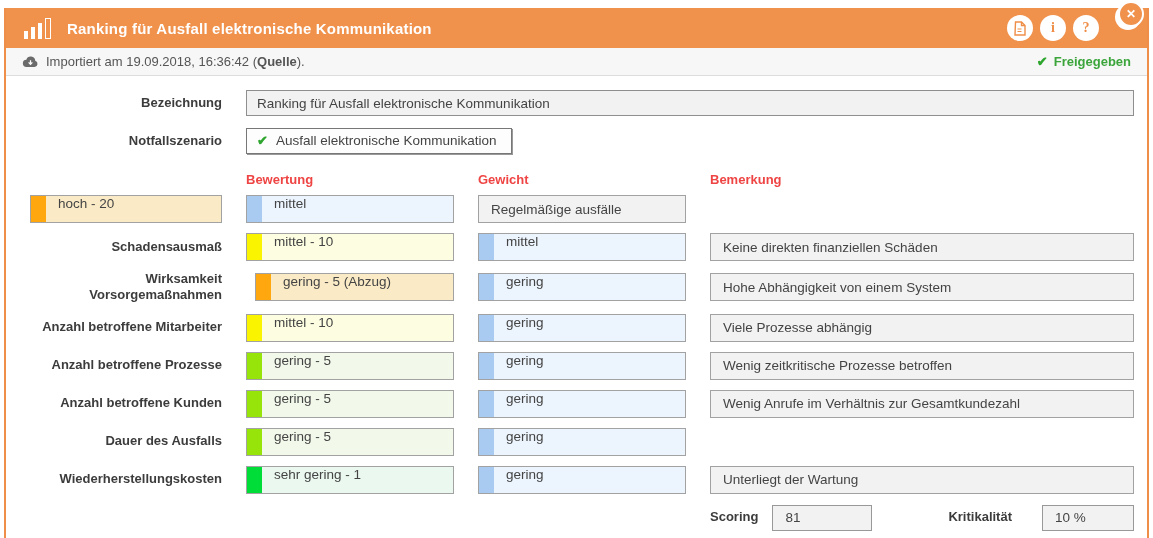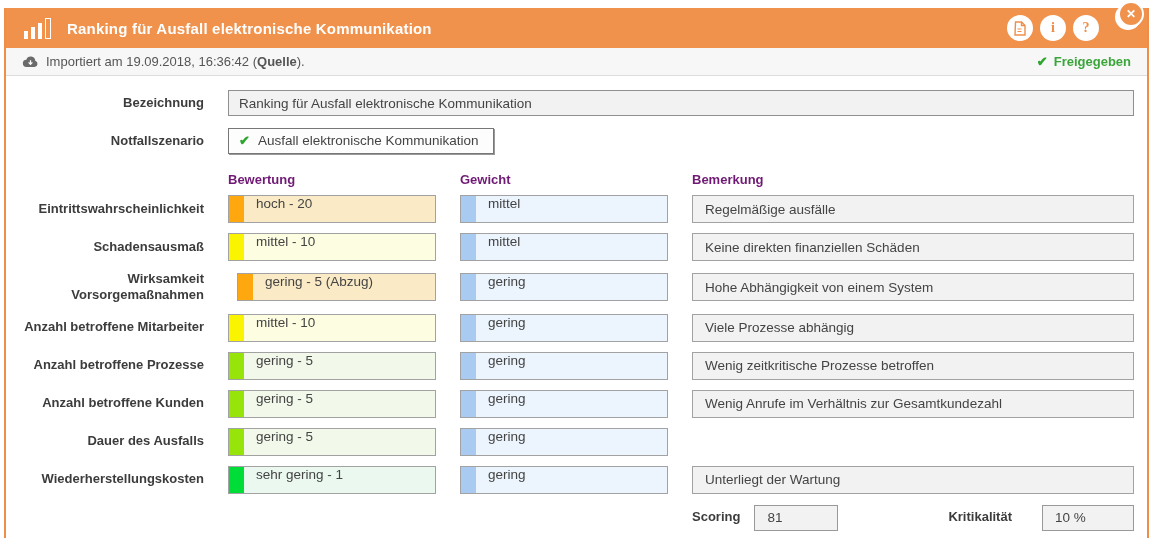--- a/index.html
+++ b/index.html
@@ -26,25 +26,25 @@
     color: #fff; font-size: 12px; font-weight: 700; display: flex; align-items: center;
     justify-content: center; cursor: pointer; box-shadow: -3px 3px 0 0 #fff; }
 
   
   .infobar { height: 28px; background: #f7f7f7; border-bottom: 1px solid #ddd;
     display: flex; align-items: center; padding: 0 16px; font-size: 13px; color: #555; }
   .cloud-icon { margin-right: 7px; display: inline-flex; }
   .status { margin-left: auto; color: #3ba53b; font-weight: 700; display: flex; align-items: center; gap: 6px; }
 
   
-  .content { padding: 13px 13px 0 6px; }
+  .content { padding: 13px 13px 0 24px; }
   .row { display: grid; grid-template-columns: 192px 208px 208px 1fr; column-gap: 24px;
     align-items: center; margin-bottom: 10px; min-height: 28px; }
   .lbl { text-align: right; font-size: 13px; font-weight: 600; color: #3c3c3c; line-height: 1.25; }
-  .colhead { font-size: 13px; font-weight: 600; color: #701a75; }
+  .colhead { font-size: 13px; font-weight: 600; color: #ef4444; }
   .hdr-row { margin-bottom: 8px; min-height: 16px; margin-top: 16px; }
 
   .text-input { height: 26px; width: 100%; background: #f2f2f2; border: 1px solid #8f8f8f;
     font-size: 13.5px; color: #444; padding: 0 10px;
     font-family: "Liberation Sans", sans-serif; }
   .wide { grid-column: 2 / 5; }
 
   .szenario-btn { grid-column: 2 / 5; justify-self: start; display: inline-flex; align-items: center;
     gap: 8px; background: #fdfdfd; border: 1px solid #777; box-shadow: 1px 1px 0 0 #999;
     padding: 4px 14px 5px 10px; font-size: 13.5px; color: #444; cursor: pointer;
@@ -52,21 +52,21 @@
   .check { color: #2ea52e; font-weight: 700; font-size: 13px; }
 
   .rating-field { height: 28px; border: 1px solid #a2a2a2; display: flex; align-items: flex-start; overflow: hidden; }
   .stripe { width: 15px; align-self: stretch; flex: 0 0 15px; }
   .rating-text { padding-left: 12px; font-size: 13.5px; color: #444; white-space: nowrap; }
   .comment-field { height: 28px; border: 1px solid #a2a2a2; background: #f2f2f2;
     display: flex; align-items: center; }
 
   .footer-cell { grid-column: 4 / 5; display: flex; align-items: center; justify-content: space-between; gap: 16px; }
   .footer-group { display: flex; align-items: center; gap: 14px; }
-  .score-input { width: 84px; height: 26px; background: #f2f2f2; border: 1px solid #999;
+  .score-input { width: 100px; height: 26px; background: #f2f2f2; border: 1px solid #999;
     font-size: 13.5px; color: #444; padding: 0 12px; font-family: "Liberation Sans", sans-serif; }
 </style>
 </head>
 <body>
 
 <div class="dialog">
 
   <div class="titlebar">
     <span class="chart-icon">
       <span class="b1"></span>
@@ -129,21 +129,20 @@
 
     <div class="row hdr-row">
       <span></span>
       <span class="colhead">Bewertung</span>
       <span class="colhead">Gewicht</span>
       <span class="colhead">Bemerkung</span>
     </div>
 
     <div id="rows">
   <div class="row">
-    <span class="lbl">Eintrittswahrscheinlichkeit</span>
     <div class="rating-field" style="background: rgb(250, 235, 198);">
       <span class="stripe" style="background: rgb(255, 167, 15);"></span>
       <span class="rating-text">hoch - 20</span>
     </div>
     <div class="rating-field" style="background: rgb(236, 244, 253);">
       <span class="stripe" style="background: rgb(169, 203, 242);"></span>
       <span class="rating-text">mittel</span>
     </div>
     <div class="comment-field">
       <span class="rating-text">Regelmäßige ausfälle</span>

